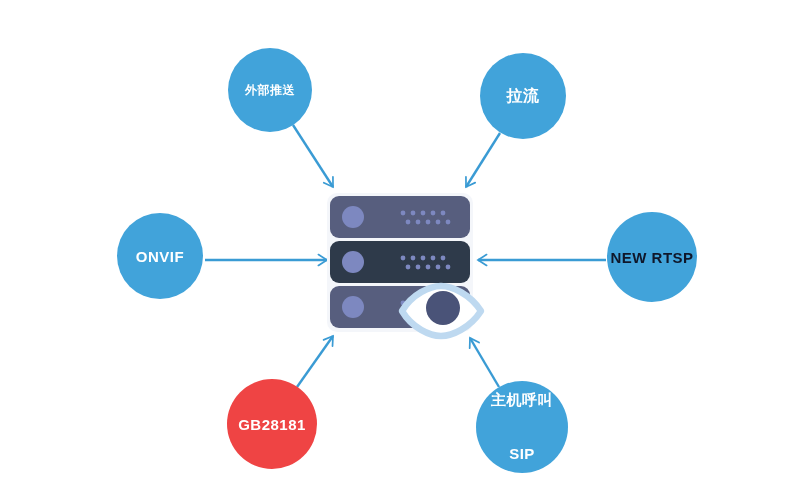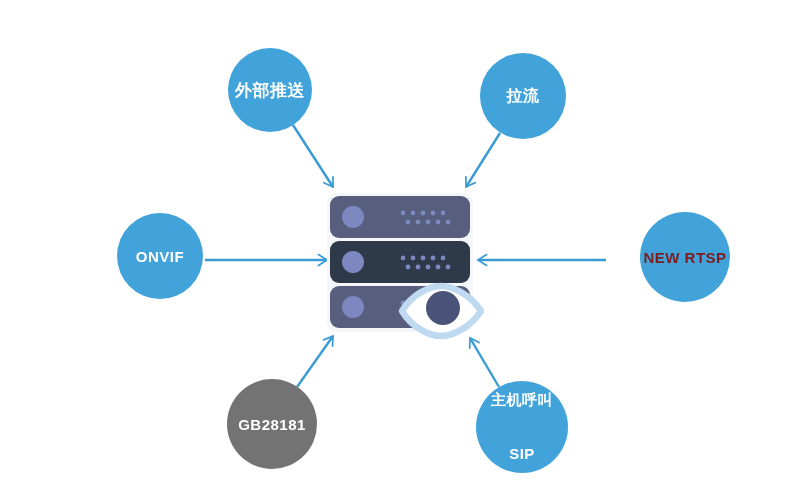--- a/index.html
+++ b/index.html
@@ -18,21 +18,21 @@
     background: #41a3da;
     color: #ffffff;
     display: flex;
     flex-direction: column;
     align-items: center;
     justify-content: center;
     font-weight: 700;
     text-align: center;
     letter-spacing: 0.5px;
   }
-  .n-ext   { left: 228px; top: 48px;  width: 84px; height: 84px; font-size: 17px; }
+  .n-ext   { left: 228px; top: 48px;  width: 84px; height: 84px; font-size: 12px; }
   .n-pull  { left: 480px; top: 53px;  width: 86px; height: 86px; font-size: 16px; }
   .n-onvif { left: 117px; top: 213px; width: 86px; height: 86px; font-size: 15px; }
   .n-rtsp  { left: 607px; top: 212px; width: 90px; height: 90px; font-size: 15px; }
   .n-gb    { left: 227px; top: 379px; width: 90px; height: 90px; font-size: 15px; }
   .n-sip   { left: 476px; top: 381px; width: 92px; height: 92px; font-size: 15px; line-height: 1.45; }
   .arrow-line { fill: none; stroke: #3a9bd4; stroke-width: 2.4; }
 </style>
 </head>
 <body>
 
@@ -113,24 +113,24 @@
 
   <div class="node n-ext" style="background: rgb(65, 163, 218); color: rgb(255, 255, 255);">
     <span>外部推送</span>
   </div>
   <div class="node n-onvif" style="background: rgb(65, 163, 218); color: rgb(255, 255, 255);">
     <span>ONVIF</span>
   </div>
   <div class="node n-pull" style="background: rgb(65, 163, 218); color: rgb(255, 255, 255);">
     <span>拉流</span>
   </div>
-  <div class="node n-rtsp" style="background: rgb(65, 163, 218); color: #7f1d1d; margin-left: 33px;">
+  <div class="node n-rtsp" style="background: rgb(65, 163, 218); color: #0f172a;">
     <span>NEW RTSP</span>
   </div>
-  <div class="node n-gb" style="background: #737373; color: rgb(255, 255, 255);">
+  <div class="node n-gb" style="background: #ef4444; color: rgb(255, 255, 255);">
     <span>GB28181</span>
   </div>
   <div class="node n-sip" style="background: rgb(65, 163, 218); color: rgb(255, 255, 255); gap: 32px;">
     <span>主机呼叫</span>
     <span>SIP</span>
   </div>
 
 </div>
 
 </body></html>

